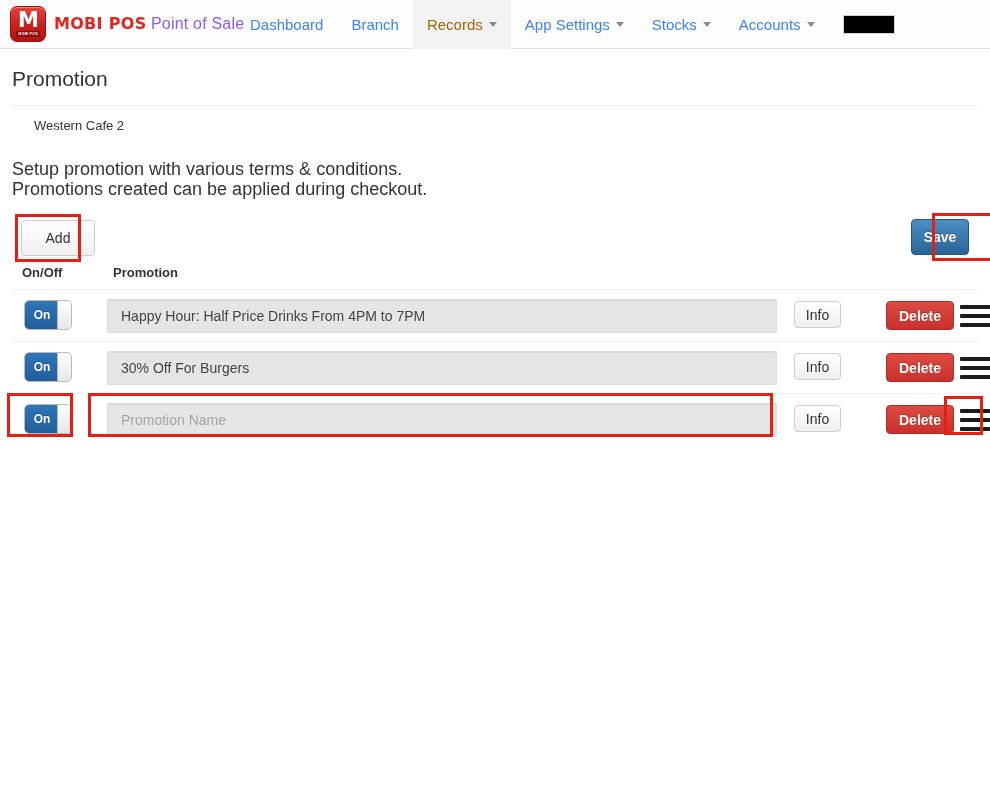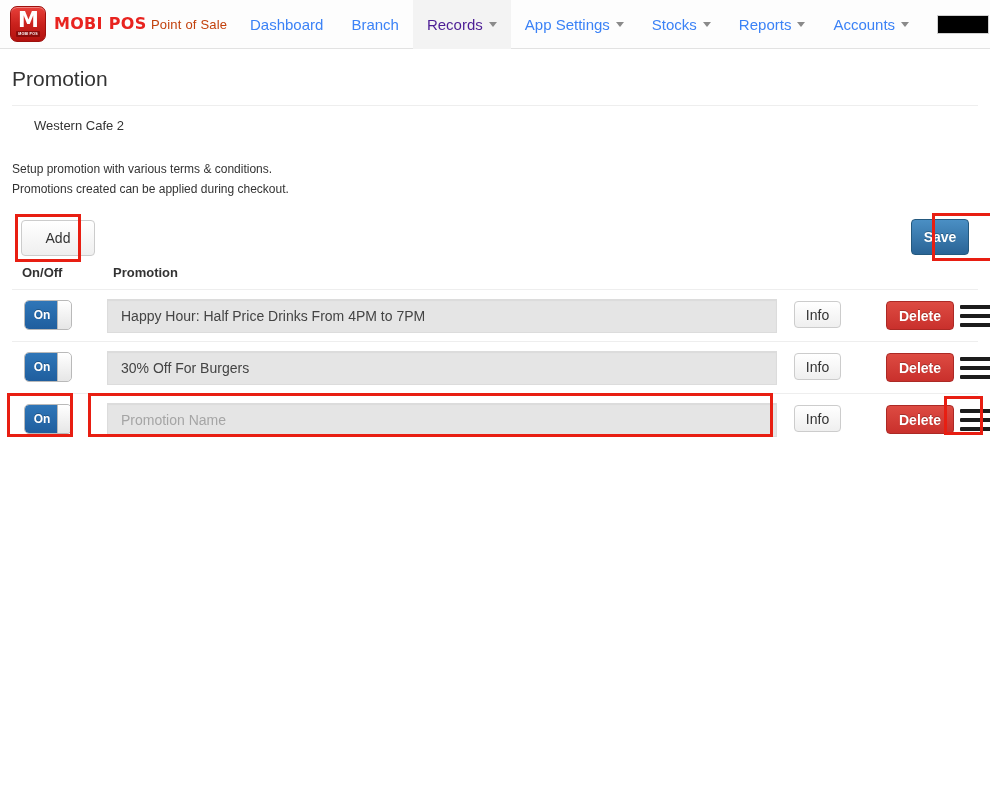--- a/index.html
+++ b/index.html
@@ -60,22 +60,22 @@
   .brand-text { margin-left: 8px; }
   .brand-title {
     font-size: 16px;
     font-weight: bold;
     color: #e8231f;
     letter-spacing: .3px;
     line-height: 17px;
     font-family: "DejaVu Sans", sans-serif;
   }
   .brand-sub {
-    font-size: 13px;
-    color: #c2410c;
+    font-size: 16px;
+    color: #8b5cf6;
     line-height: 14px;
     letter-spacing: .2px;
     text-align: right;
   }
 
   .nav-items {
     position: absolute;
     left: 236px;
     top: 0;
     height: 49px;
@@ -86,21 +86,21 @@
     display: flex;
     align-items: center;
     padding: 0 14px;
     font-size: 15px;
     color: #3b82f6;
     cursor: pointer;
     white-space: nowrap;
   }
   .nav-item.active {
     background: #f3f3f3;
-    color: #4c1d95;
+    color: #a16207;
   }
   .caret {
     display: inline-block;
     width: 0; height: 0;
     margin-left: 6px;
     border-left: 4.5px solid transparent;
     border-right: 4.5px solid transparent;
     border-top: 5px solid #8a8a8a;
   }
   .redact-box {
@@ -123,21 +123,21 @@
   }
   .hr-light { border-top: 1px solid #eeeeee; }
 
   .branch-name {
     font-size: 13px;
     color: #333333;
     padding-top: 12px;
     margin-left: 22px;
   }
   .desc {
-    font-size: 12px;
+    font-size: 18px;
     color: #333333;
     line-height: 20px;
     padding-top: 26px;
   }
 
   
   .action-row {
     position: relative;
     height: 52px;
     margin-top: 14px;
@@ -303,24 +303,20 @@
     </div>
     <div class="nav-item">
       <span>App Settings</span>
       <span class="caret"></span>
     </div>
     <div class="nav-item">
       <span>Stocks</span>
       <span class="caret"></span>
     </div>
     <div class="nav-item">
-      <span>Reports</span>
-      <span class="caret"></span>
-    </div>
-    <div class="nav-item">
       <span>Accounts</span>
       <span class="caret"></span>
     </div>
     <div class="nav-item">
       <span class="redact-box"></span>
 
     </div>
   </div>
 </div>
 

